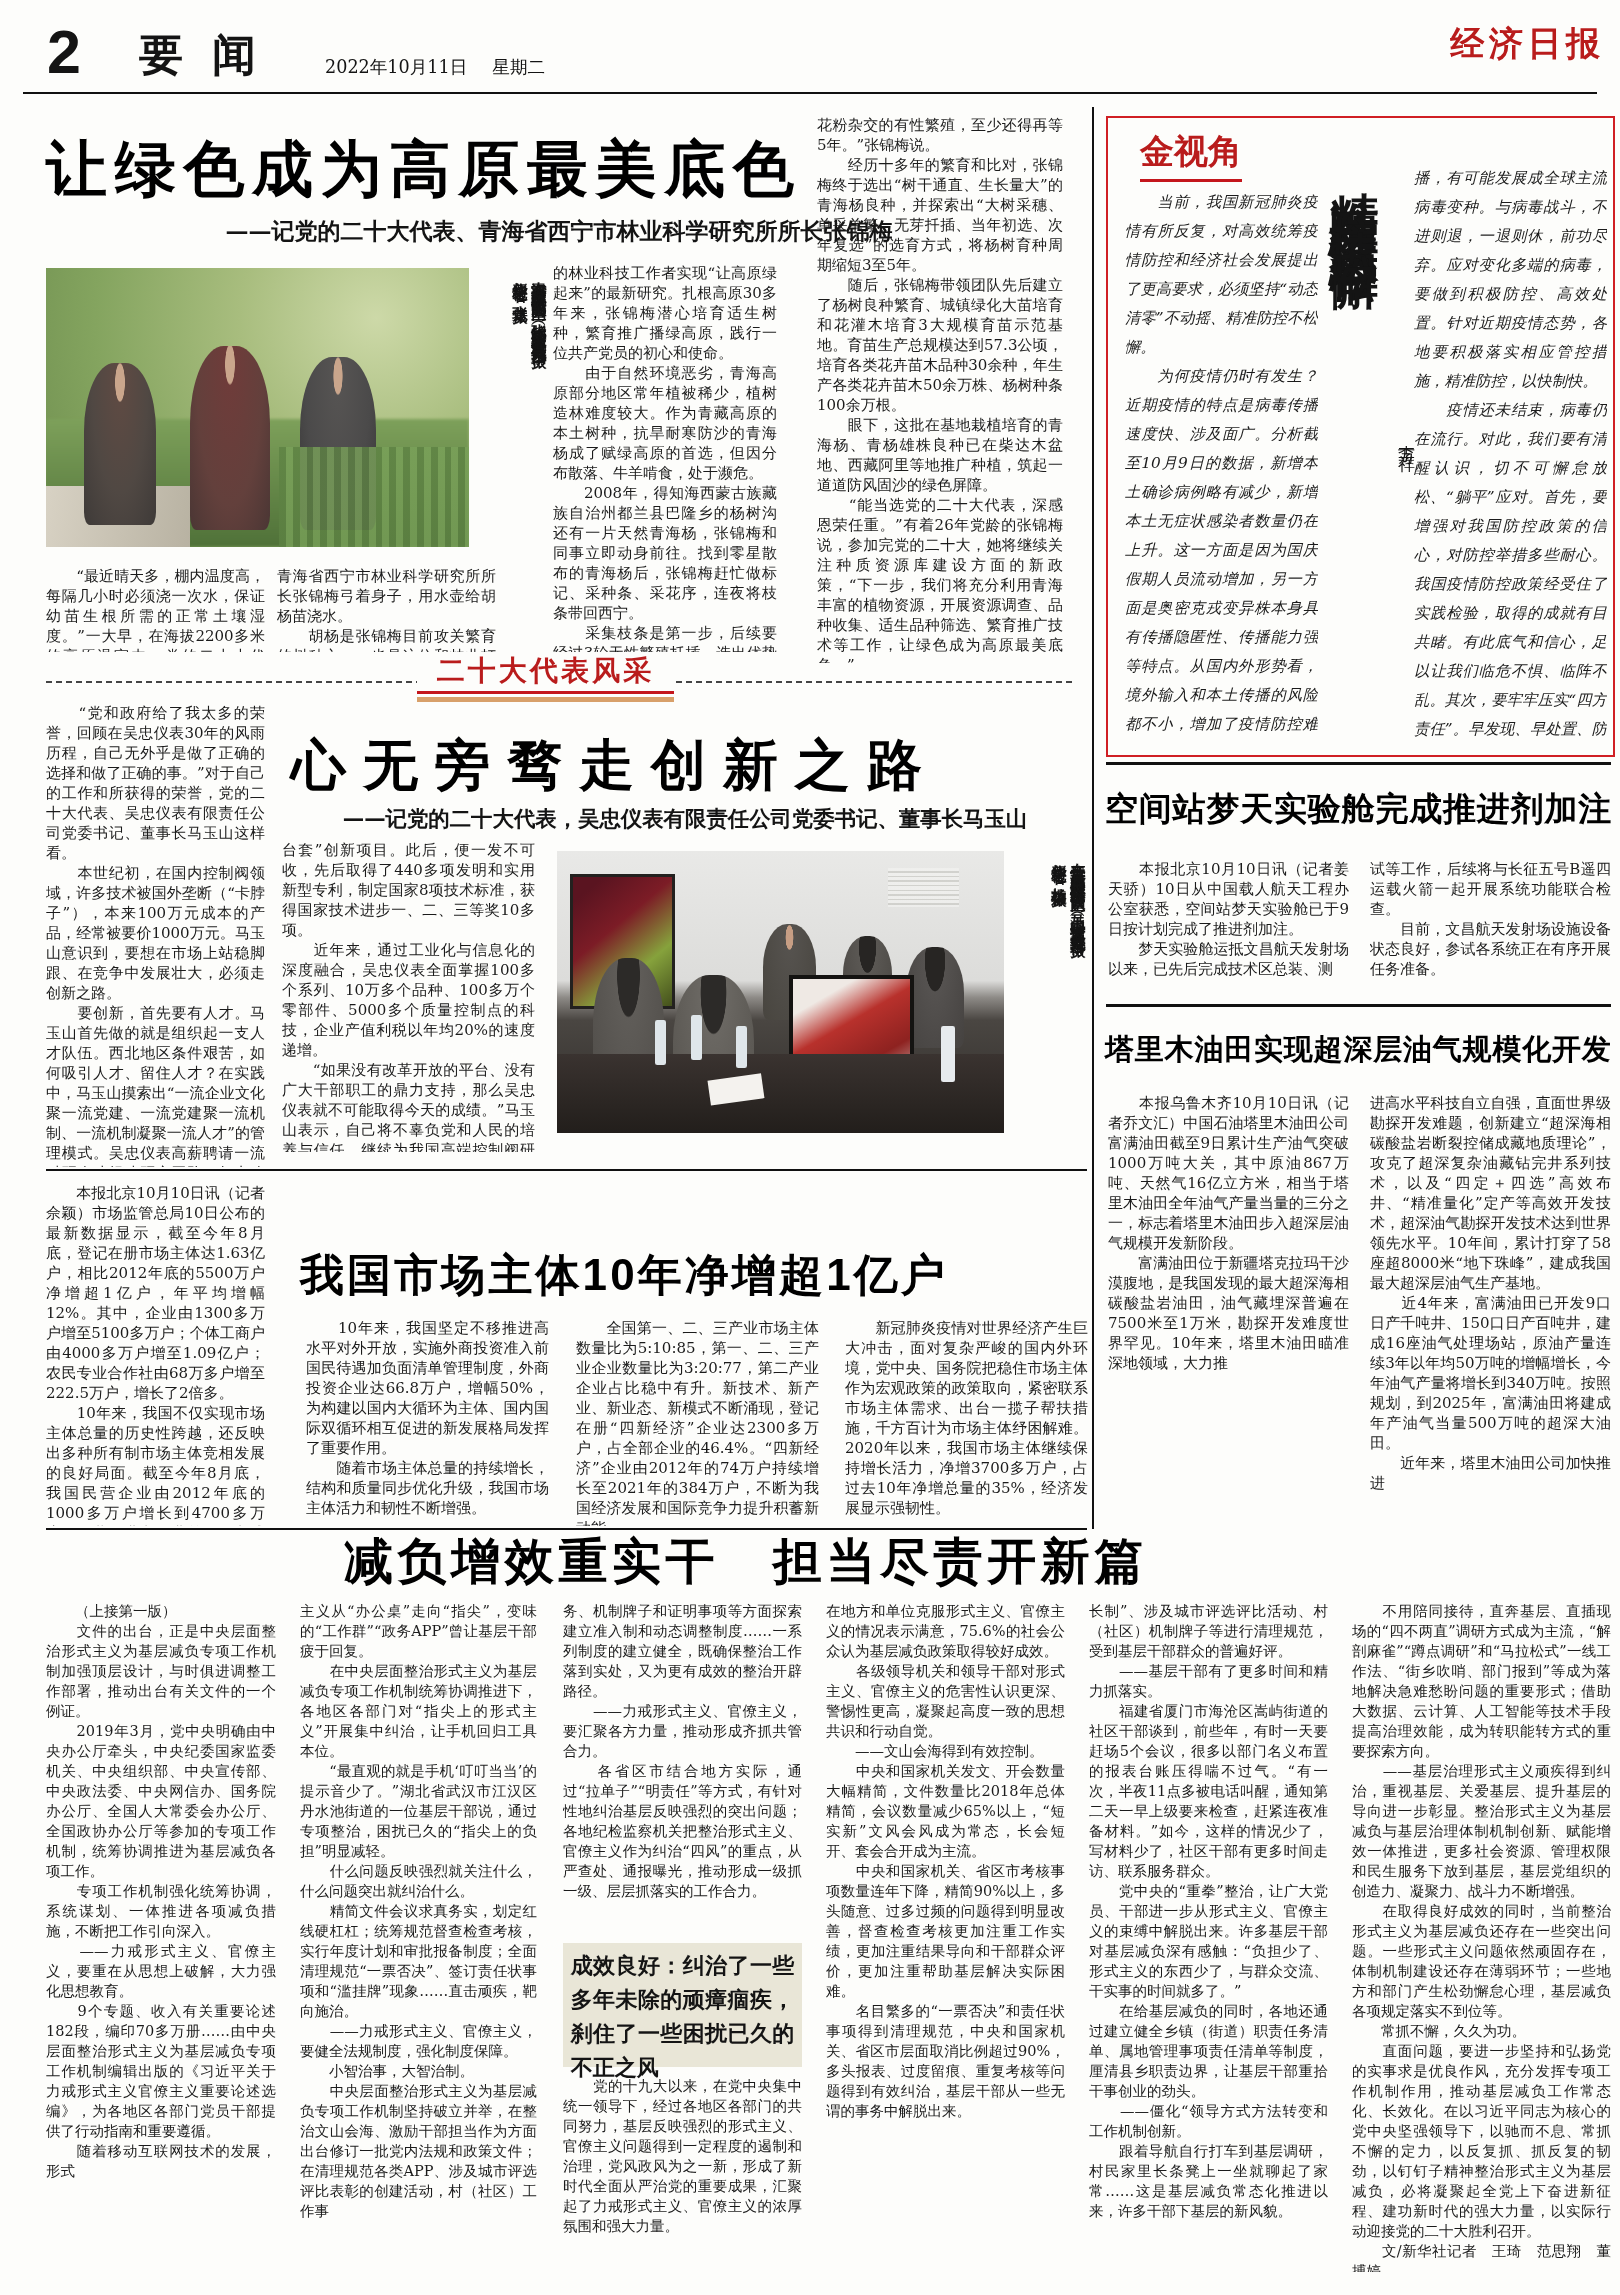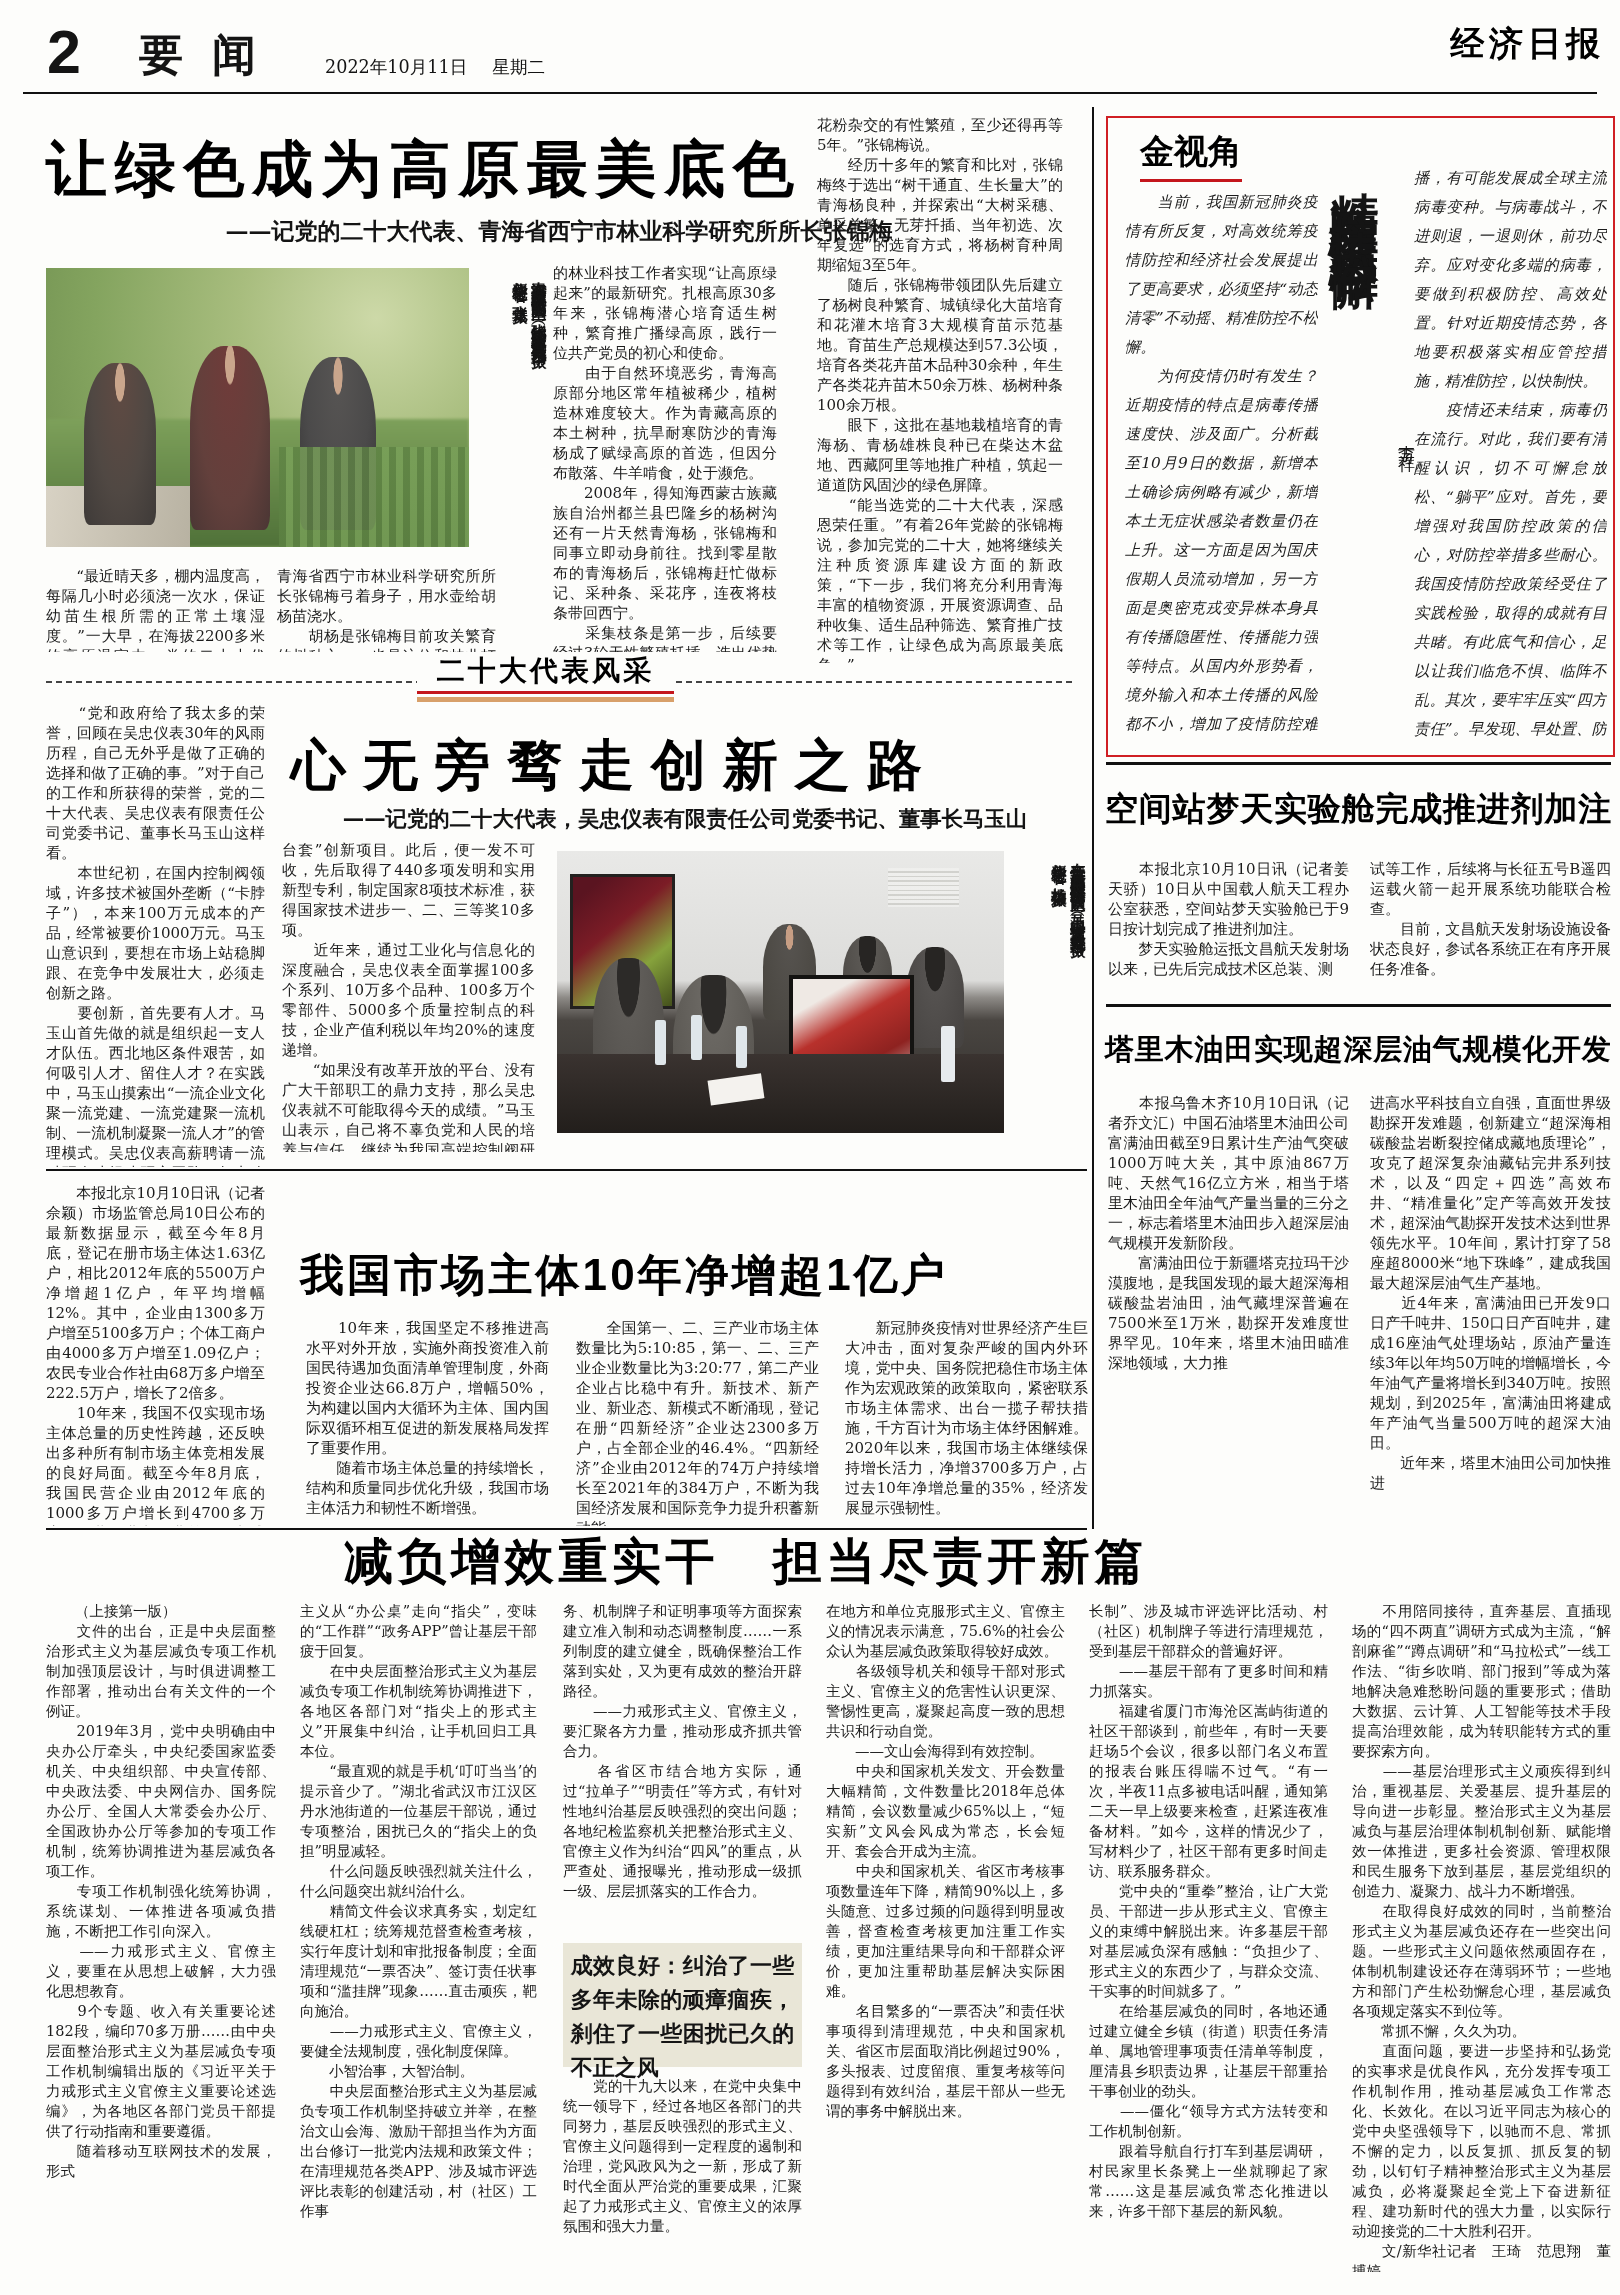--- a/index.html
+++ b/index.html
@@ -5,21 +5,21 @@
   html,body{margin:0;padding:0;background:#888;}
   #page{position:relative;width:1620px;height:2295px;background:#fdfdfb;font-family:"DejaVu Serif",serif;color:#141414;overflow:hidden;}
   .abs{position:absolute;}
   .col{font-size:15px;line-height:20px;text-align:justify;white-space:pre-line;overflow:hidden;color:#1b1b1b;}
   .col-sm{font-size:14.5px;line-height:20px;}
   .kai{font-style:italic;font-size:15.3px;line-height:29px;}
   .headline{font-family:"Liberation Sans",sans-serif;font-weight:bold;text-align:left;color:#000;}
   .subhead{text-align:center;font-weight:bold;white-space:nowrap;}
   .rule{background:#111;}
   .dashed{border-top:2.3px dashed #444;height:0;}
-  .redtxt{color:#000000;}
+  .redtxt{color:#b91c1c;}
   .vert{writing-mode:vertical-rl;white-space:pre-line;}
   .caption{font-size:15.3px;line-height:19px;font-weight:bold;letter-spacing:1.5px;}
   .photo{overflow:hidden;}
 </style>
 </head>
 <body>
 
 <div id="page">
 
   <div class="abs" style="left:47px;top:17px;font-size:61px;font-weight:bold;font-family:'Liberation Sans',sans-serif;">2</div>

